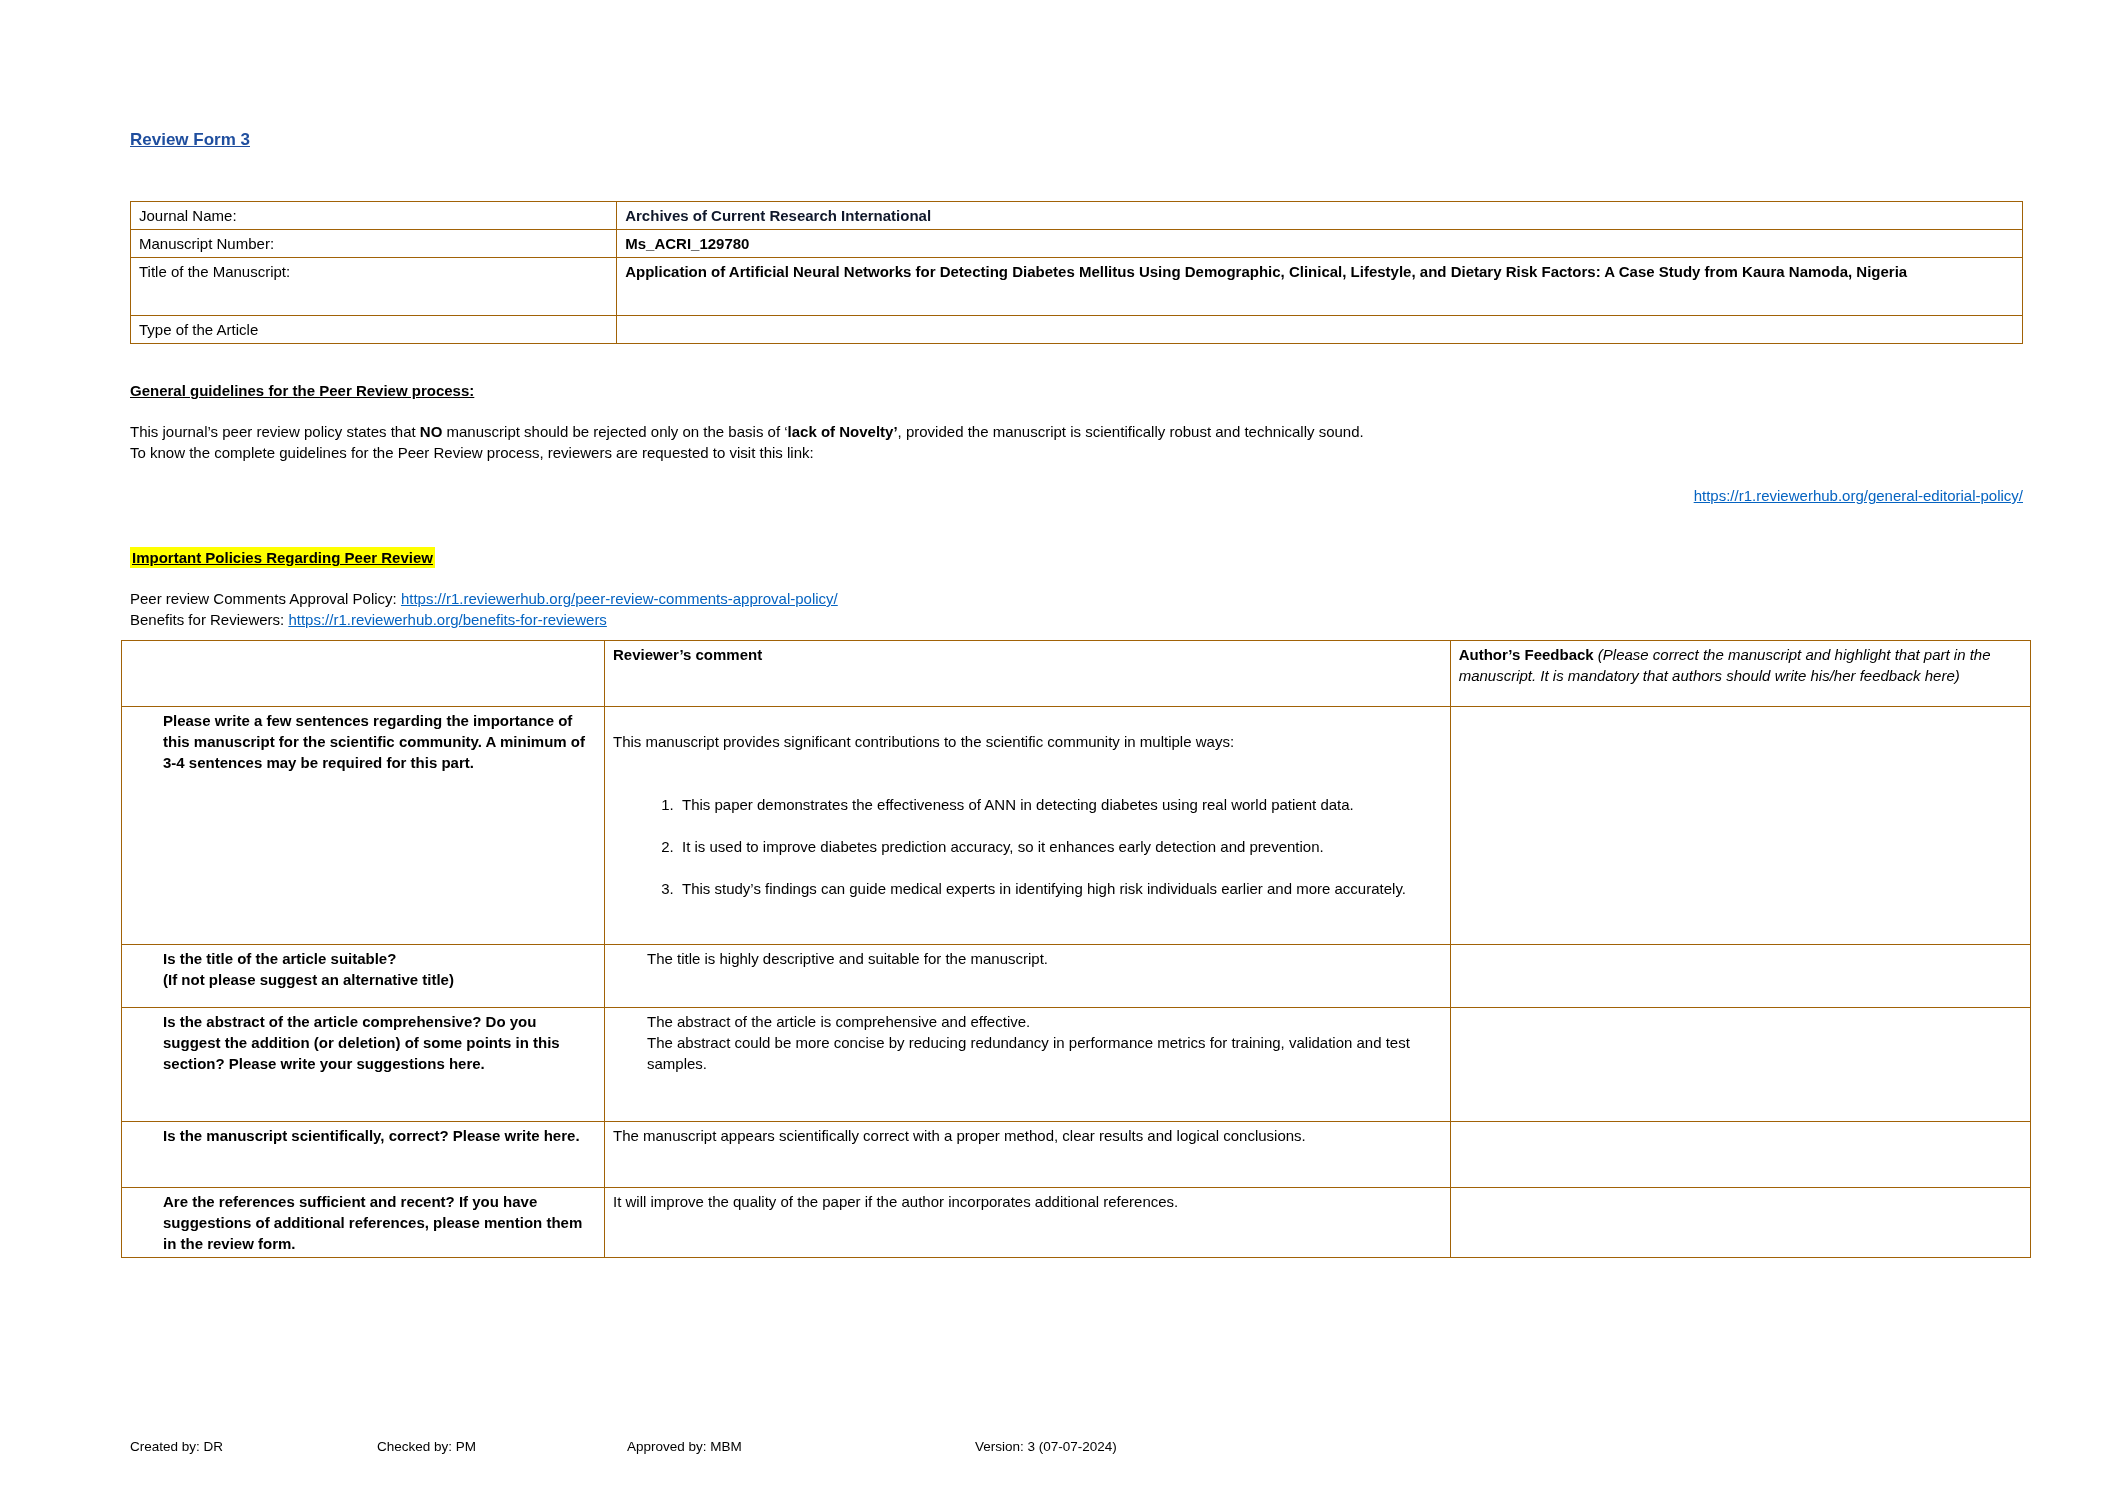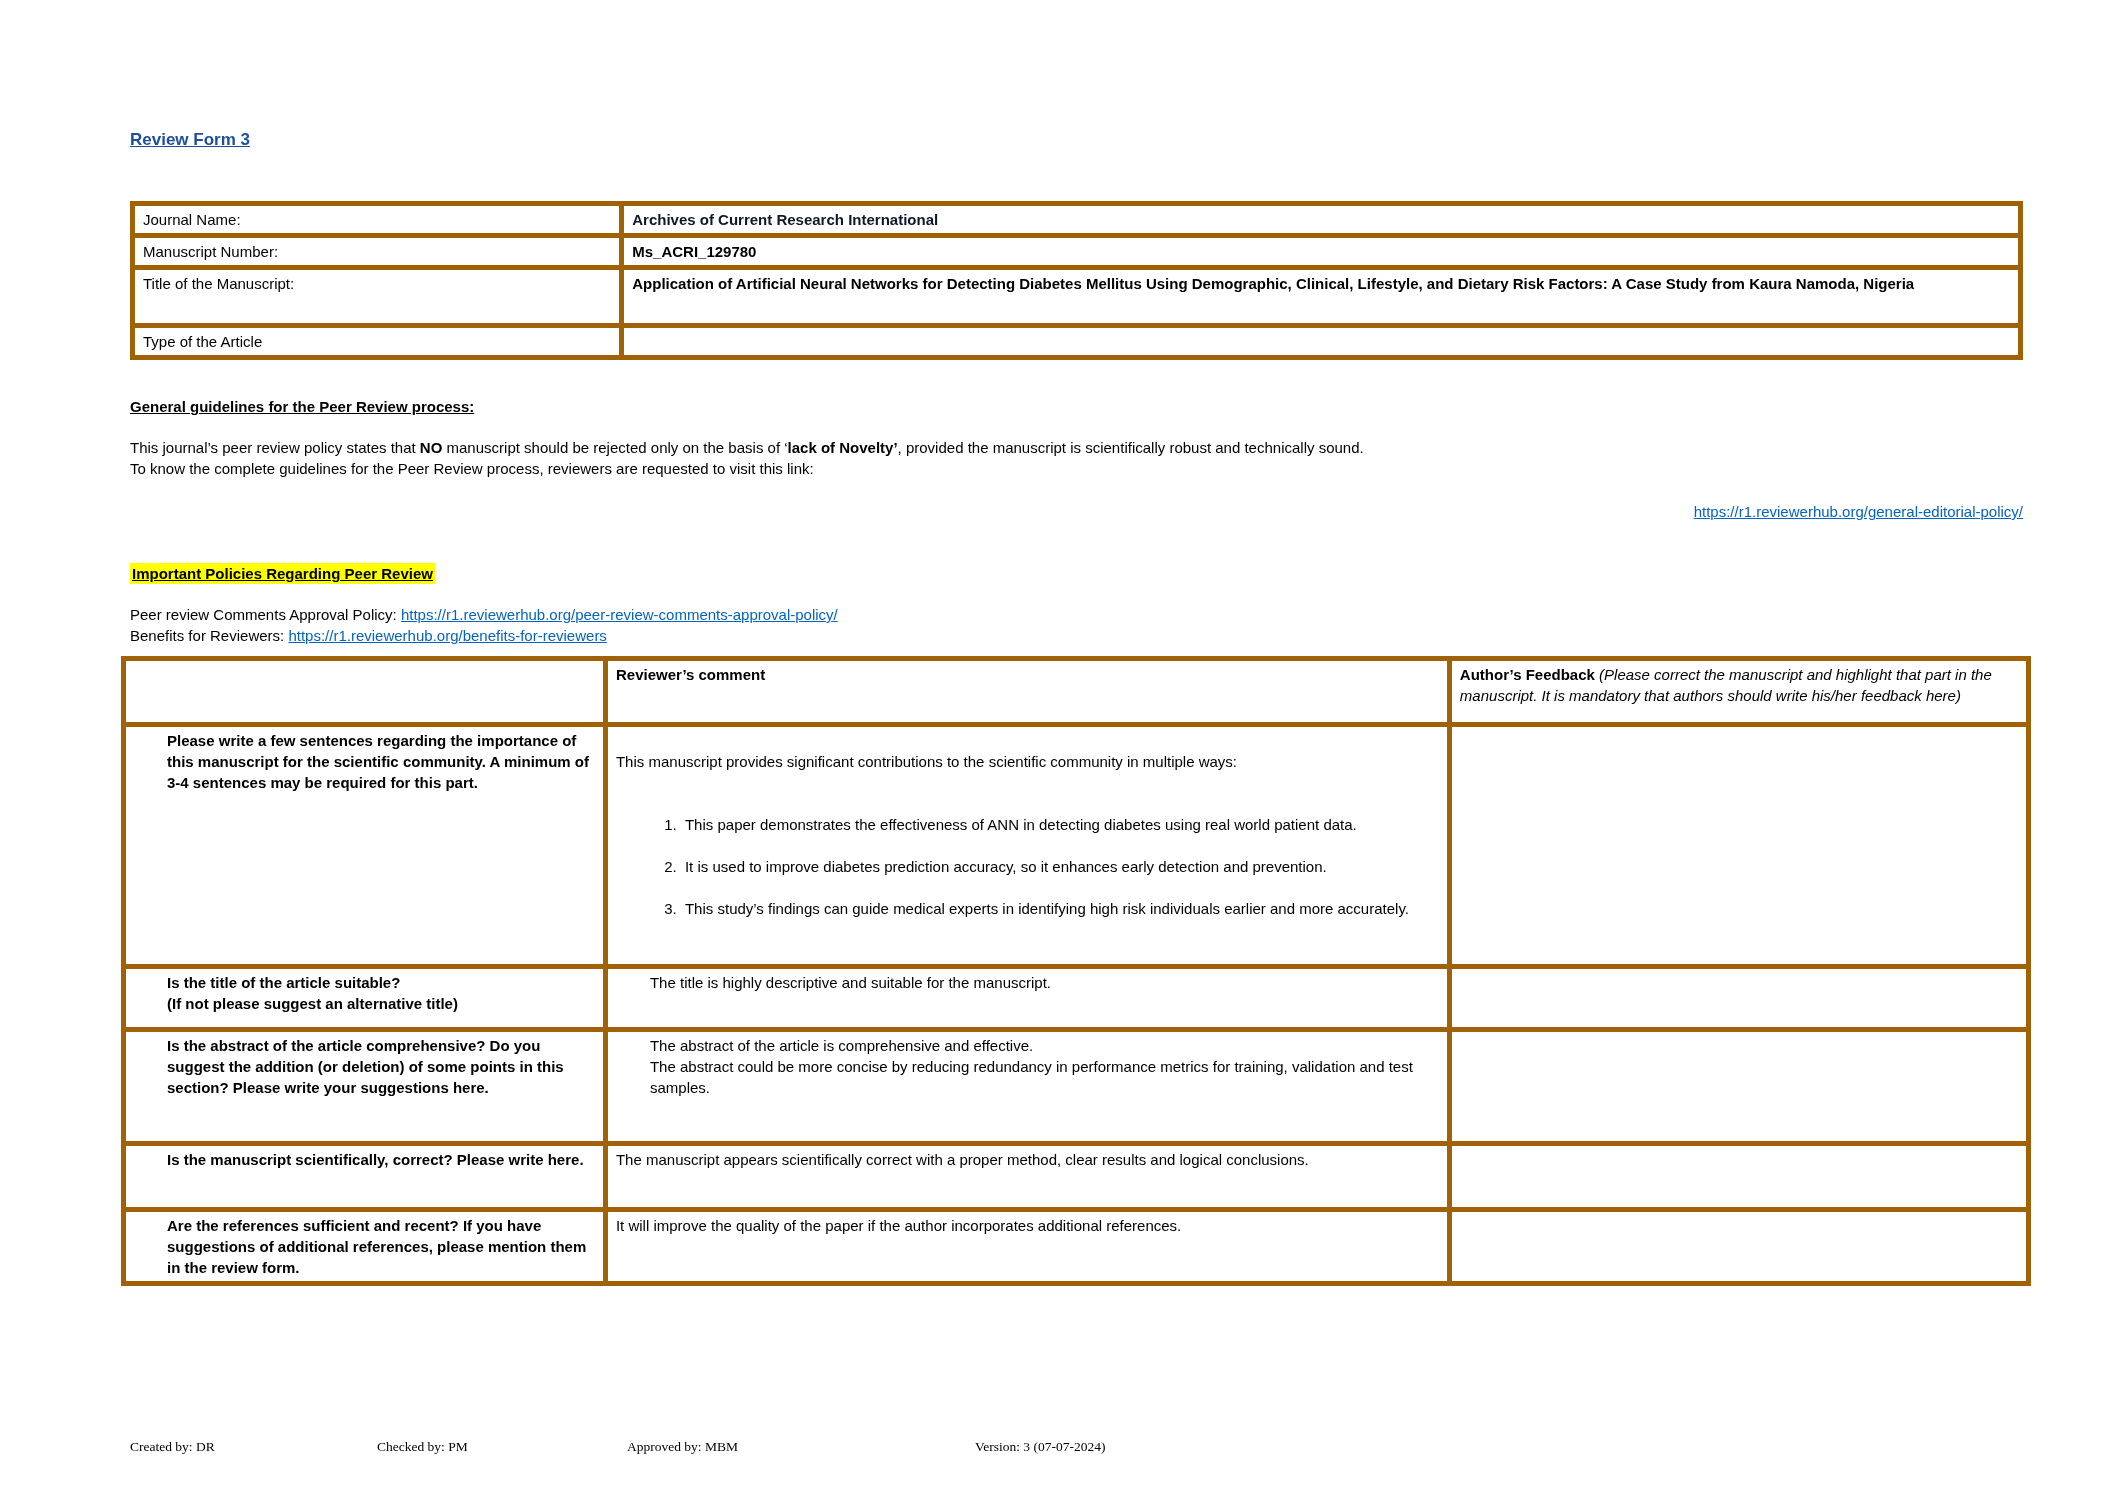--- a/index.html
+++ b/index.html
@@ -19,21 +19,21 @@
   .doc-title {
     font-size: 17px;
     font-weight: bold;
     text-decoration: underline;
     color: #1F4E9E;
     margin: 0 0 50px 0;
     line-height: 22px;
   }
 
   table { border-collapse: collapse; width: 100%; table-layout: fixed; }
-  td, th { border: 5px solid #a16207; vertical-align: top; padding: 3px 8px; margin-left: 40px; }
+  td, th { border: 1px solid #a16207; vertical-align: top; padding: 3px 8px; margin-left: 40px; }
 
   
   .info-table .label-col { width: 24.8%; }
   .info-table tr.h28 { height: 28px; }
   .info-table tr.h58 { height: 58px; }
   .bold { font-weight: bold; }
   .journal-name { color: #0f172a; font-weight: bold; }
 
   
   .section-heading { font-weight: bold; text-decoration: underline; margin-top: 36px; }
@@ -72,21 +72,21 @@
   .c-cell ol li { padding-left: 4px; }
   .hdr-italic { font-style: italic; font-weight: normal; }
 
   
   .footer {
     position: absolute;
     top: 1438px;
     left: 0;
     width: 2117px;
     height: 20px;
-    font-family: Liberation Serif, serif;
+    font-family: Liberation Sans, sans-serif;
     font-size: 13.5px;
   }
   .footer span { position: absolute; white-space: nowrap; }
   .f-created { left: 130px; }
   .f-checked { left: 377px; }
   .f-approved { left: 627px; }
   .f-version { left: 975px; }
 </style>
 </head>
 <body>

